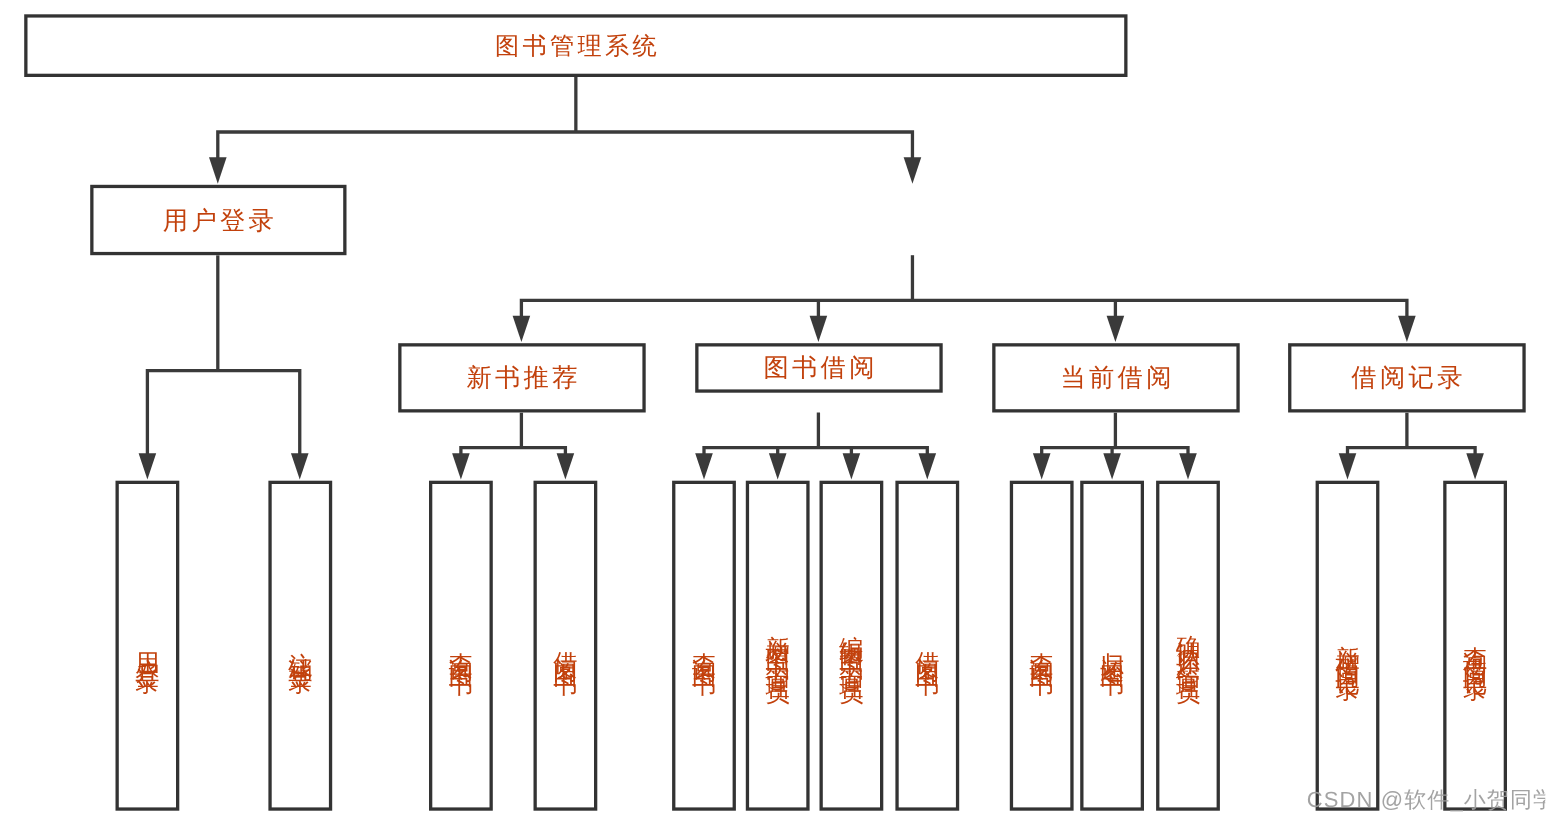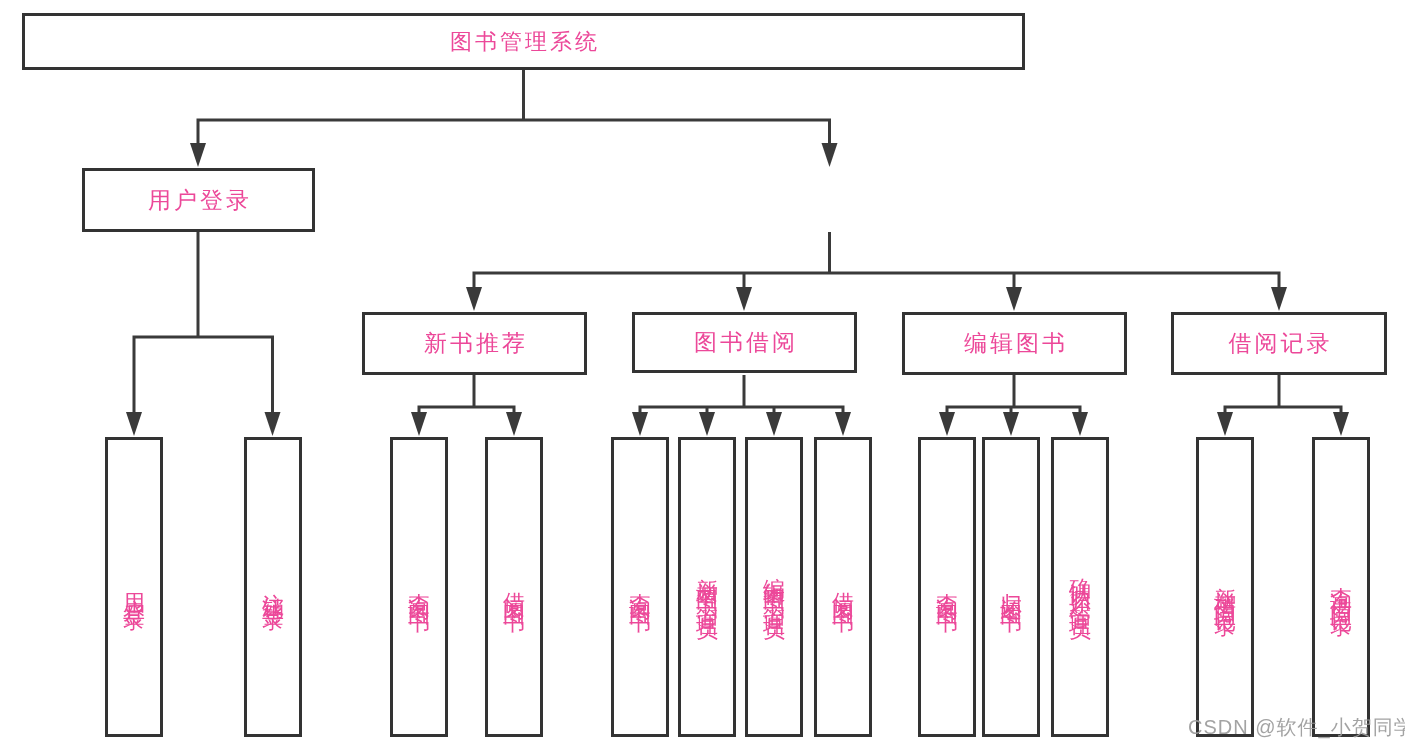--- a/index.html
+++ b/index.html
@@ -21,21 +21,21 @@
     position: absolute;
     box-sizing: border-box;
     border: 3px solid #333333;
     background: #ffffff;
     display: flex;
     align-items: center;
     justify-content: center;
     z-index: 2;
   }
   .node .lbl {
-    color: #ec4899;
+    color: #c2410c;
     white-space: nowrap;
   }
   .h-node .lbl {
     font-size: 23px;
     letter-spacing: 3px;
     text-indent: 3px;
   }
   .root-node .lbl { font-size: 22px; }
   .v-node .lbl {
     writing-mode: vertical-rl;
@@ -43,21 +43,21 @@
     font-size: 22px;
     letter-spacing: 6px;
     line-height: 1;
     max-height: 290px;
   }
   
   #n-root { left: 22px;  top: 13px;  width: 1003px; height: 57px; }
   #n-l2a  { left: 82px;  top: 168px; width: 233px;  height: 64px; }
   #n-l2b  { left: 713px; top: 168px; width: 233px;  height: 64px; }
   #n-l3a  { left: 362px; top: 312px; width: 225px;  height: 63px; }
-  #n-l3b  { left: 632px; top: 312px; width: 225px;  height: 61px; }
+  #n-l3b  { left: 632px; top: 312px; width: 225px;  height: 45px; }
   #n-l3c  { left: 902px; top: 312px; width: 225px;  height: 63px; }
   #n-l3d  { left: 1171px;top: 312px; width: 216px;  height: 63px; align-items: center; }
   .leaf   { top: 437px; width: 58px; height: 300px; }
   #f-ua { left: 105px; }  #f-ub { left: 244px; }
   #f-ba { left: 390px; }  #f-bb { left: 485px; }
   #f-ca { left: 611px; }  #f-cb { left: 678px; }  #f-cc { left: 745px; }  #f-cd { left: 814px; }
   #f-da { left: 918px; }  #f-db { left: 982px; }  #f-dc { left: 1051px; }
   #f-ea { left: 1196px; } #f-eb { left: 1312px; }
   #watermark {
     position: absolute;
@@ -134,21 +134,21 @@
     <span class="lbl">用户登录</span>
   </div>
 
   <div class="node h-node" id="n-l3a">
     <span class="lbl">新书推荐</span>
   </div>
   <div class="node h-node" id="n-l3b">
     <span class="lbl">图书借阅</span>
   </div>
   <div class="node h-node" id="n-l3c">
-    <span class="lbl">编辑图书</span>
+    <span class="lbl">当前借阅</span>
   </div>
   <div class="node h-node" id="n-l3d">
     <span class="lbl">借阅记录</span>
   </div>
 
   <div class="node v-node leaf" id="f-ua">
     <span class="lbl">用户登录</span>
   </div>
   <div class="node v-node leaf" id="f-ub">
     <span class="lbl">注销登录</span>

